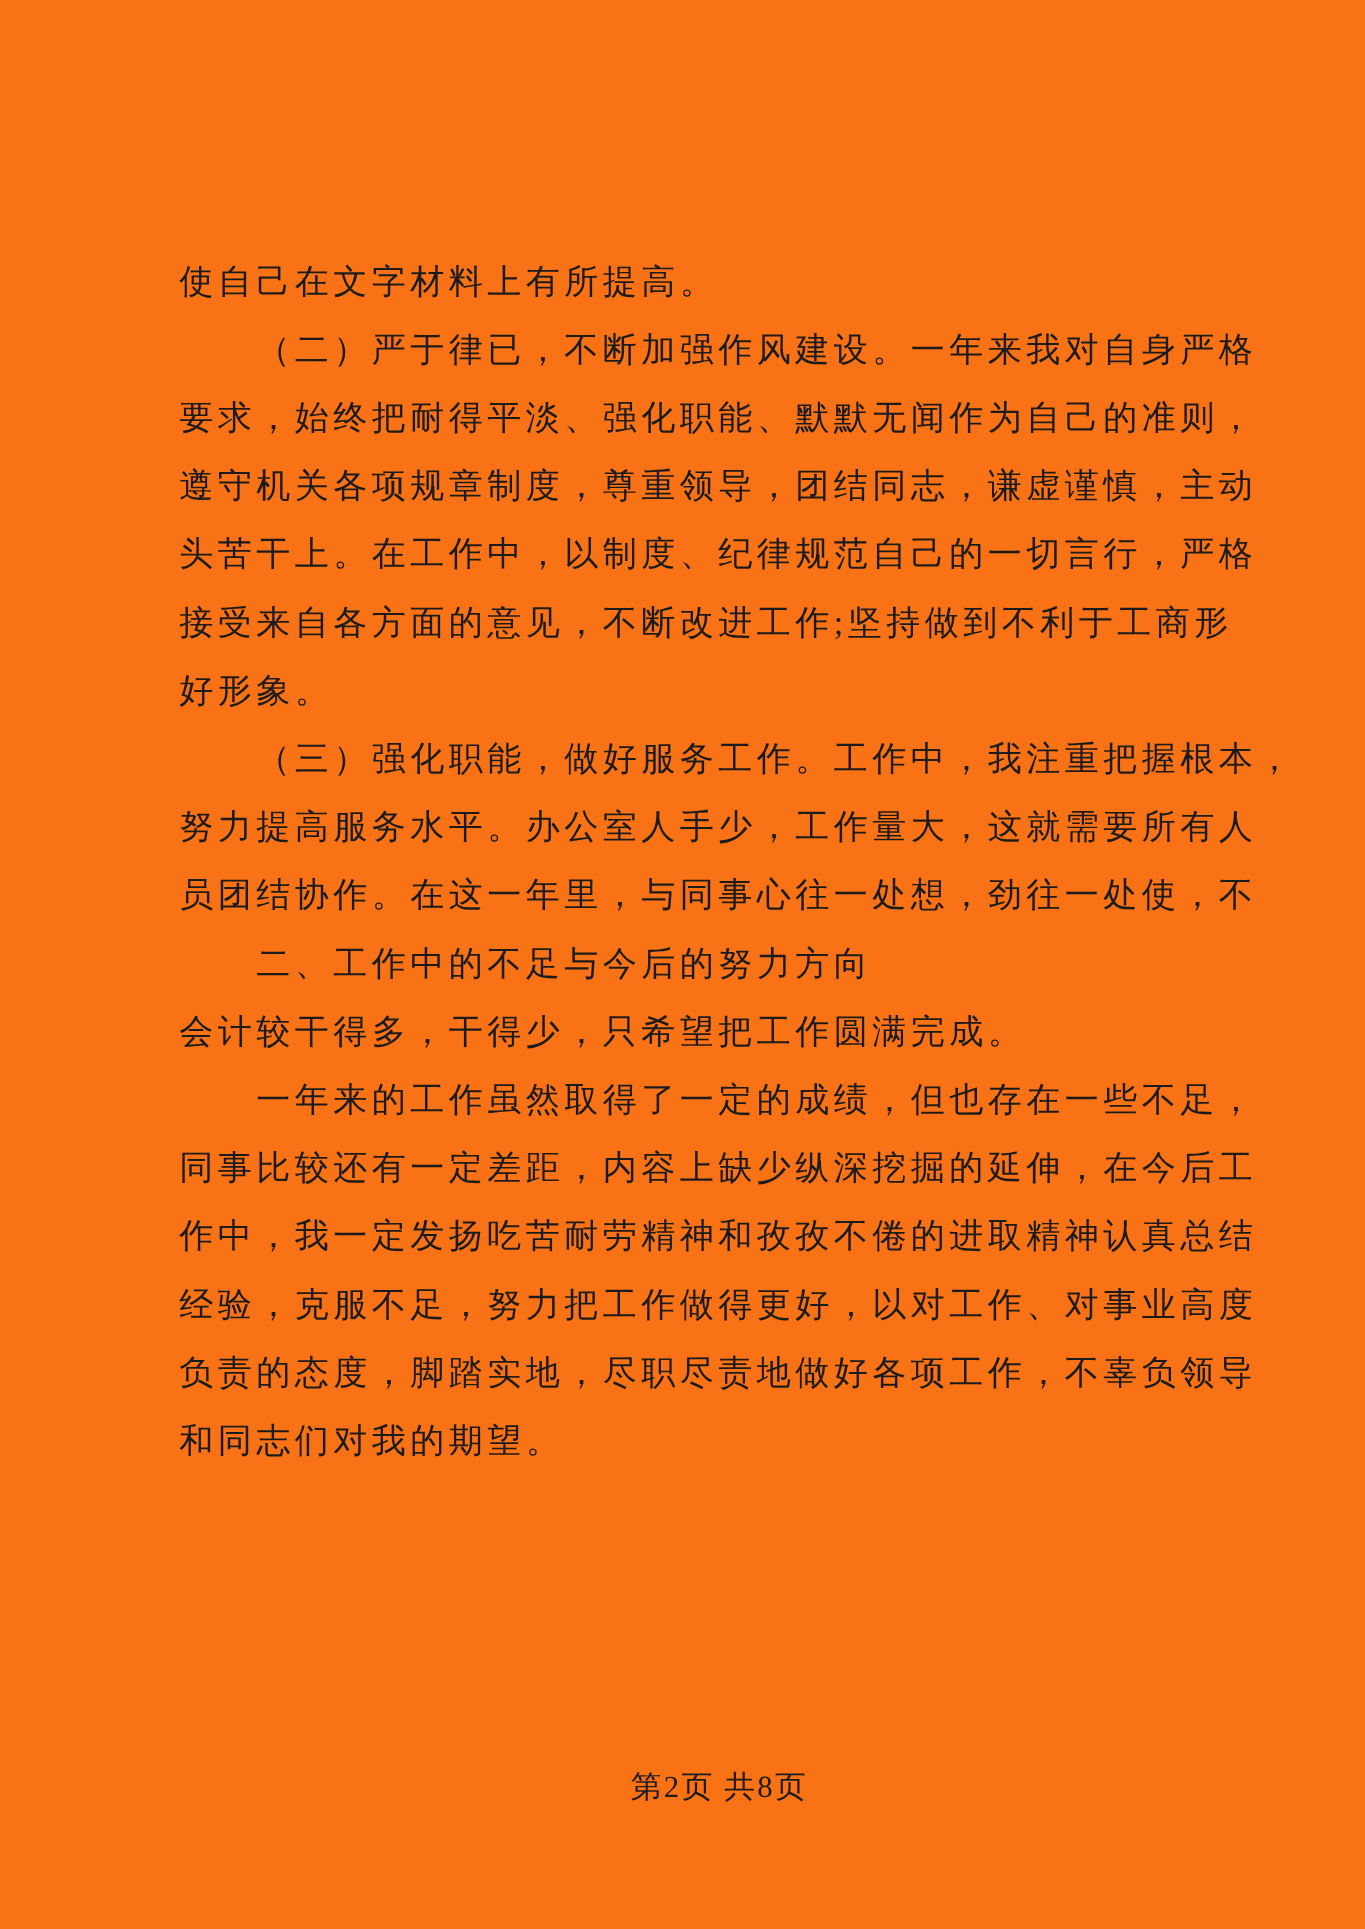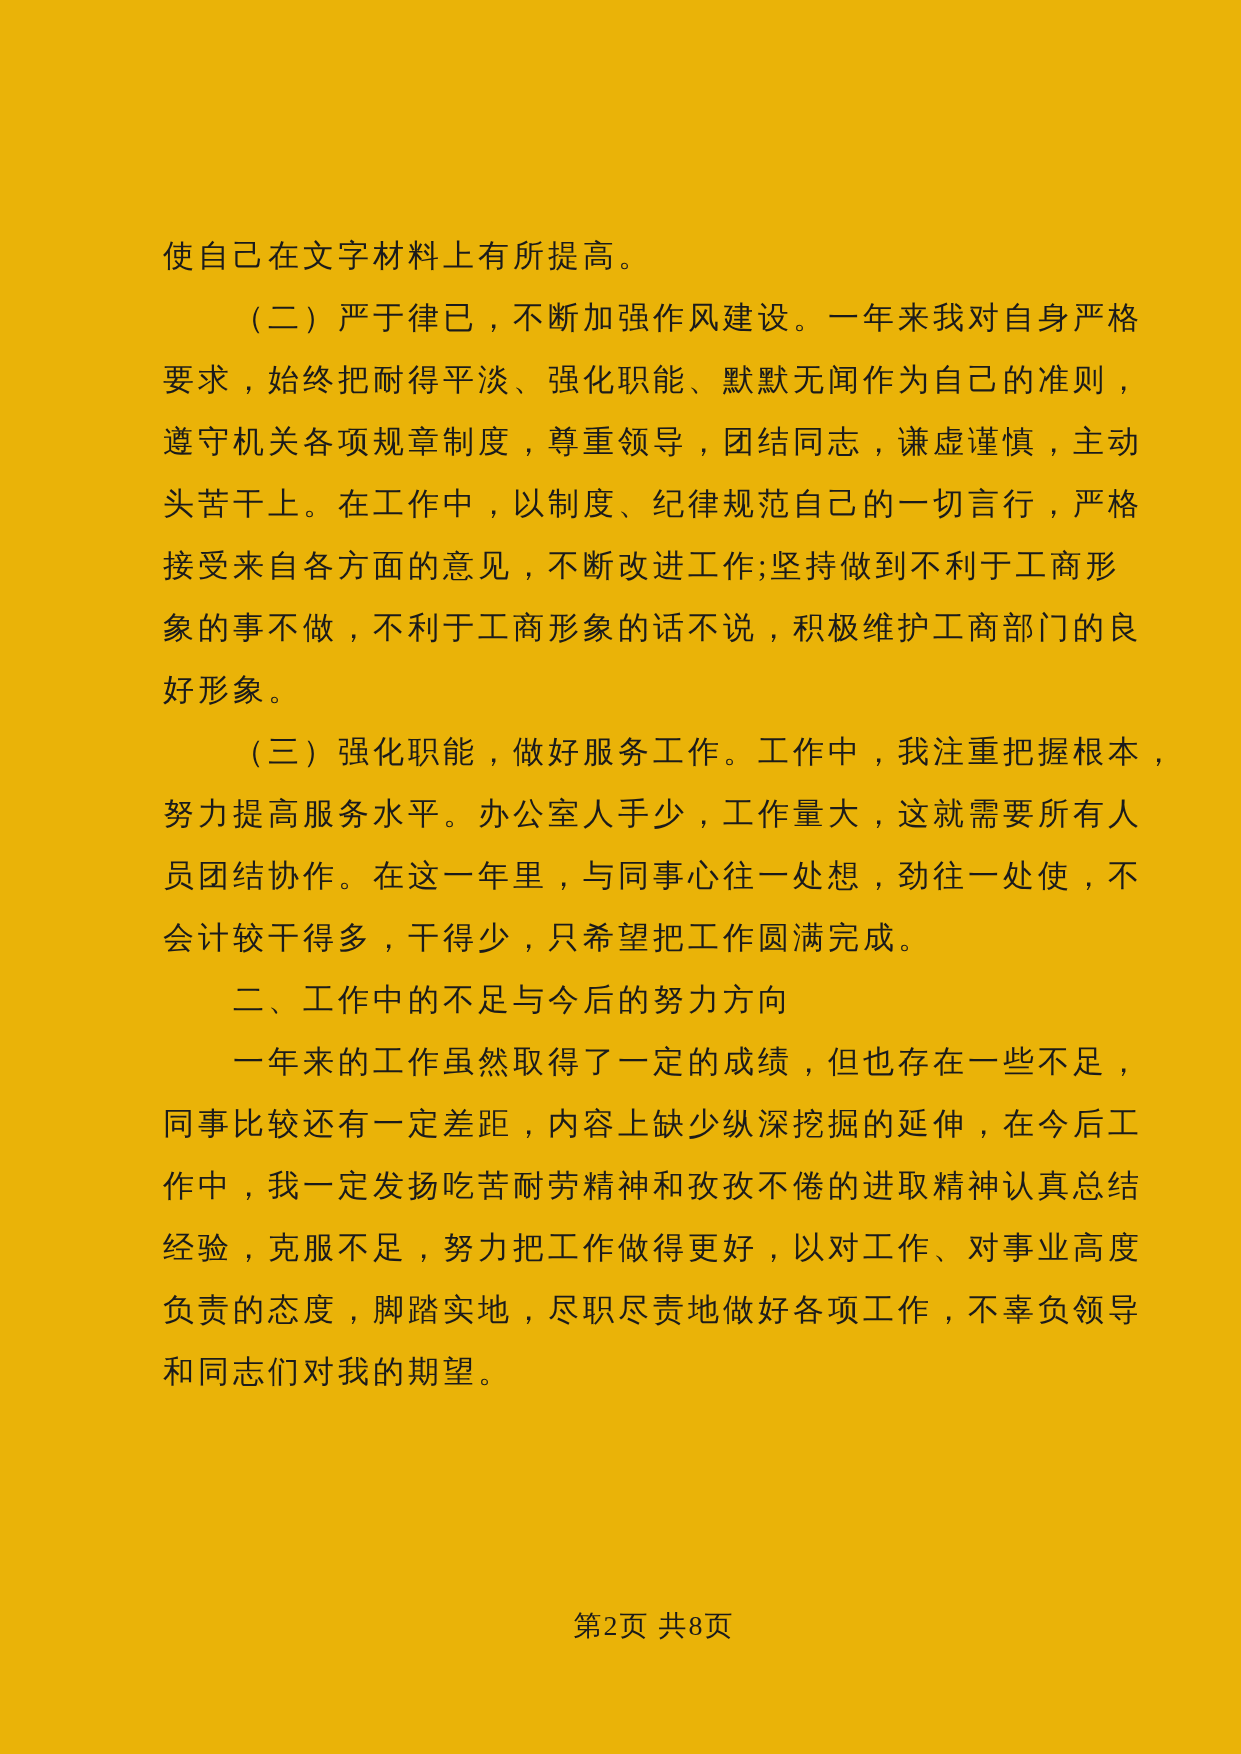--- a/index.html
+++ b/index.html
@@ -41,36 +41,35 @@
     text-align: center;
     font-size: 28px;
     line-height: 40px;
     letter-spacing: 2px;
     color: #1b1b1b;
   }
 </style>
 </head>
 <body>
 
-<div class="page" style="background: #eab308; color: rgb(27, 27, 27);">
+<div class="page" style="background: #f97316; color: rgb(27, 27, 27);">
   <div class="doc-body">
 
   <div class="line">使自己在文字材料上有所提高。</div>
       <div class="line indent">（二）严于律已，不断加强作风建设。一年来我对自身严格</div>
       <div class="line">要求，始终把耐得平淡、强化职能、默默无闻作为自己的准则，</div>
       <div class="line">遵守机关各项规章制度，尊重领导，团结同志，谦虚谨慎，主动</div>
       <div class="line">头苦干上。在工作中，以制度、纪律规范自己的一切言行，严格</div>
       <div class="line">接受来自各方面的意见，不断改进工作;坚持做到不利于工商形</div>
-      <div class="line">象的事不做，不利于工商形象的话不说，积极维护工商部门的良</div>
       <div class="line">好形象。</div>
       <div class="line indent">（三）强化职能，做好服务工作。工作中，我注重把握根本，</div>
       <div class="line">努力提高服务水平。办公室人手少，工作量大，这就需要所有人</div>
       <div class="line">员团结协作。在这一年里，与同事心往一处想，劲往一处使，不</div>
+      <div class="line indent">二、工作中的不足与今后的努力方向</div>
       <div class="line">会计较干得多，干得少，只希望把工作圆满完成。</div>
-      <div class="line indent">二、工作中的不足与今后的努力方向</div>
       <div class="line indent">一年来的工作虽然取得了一定的成绩，但也存在一些不足，</div>
       <div class="line">同事比较还有一定差距，内容上缺少纵深挖掘的延伸，在今后工</div>
       <div class="line">作中，我一定发扬吃苦耐劳精神和孜孜不倦的进取精神认真总结</div>
       <div class="line">经验，克服不足，努力把工作做得更好，以对工作、对事业高度</div>
       <div class="line">负责的态度，脚踏实地，尽职尽责地做好各项工作，不辜负领导</div>
       <div class="line">和同志们对我的期望。</div>
     </div>
   <div class="doc-footer">第2页 共8页</div>
 </div>
 

